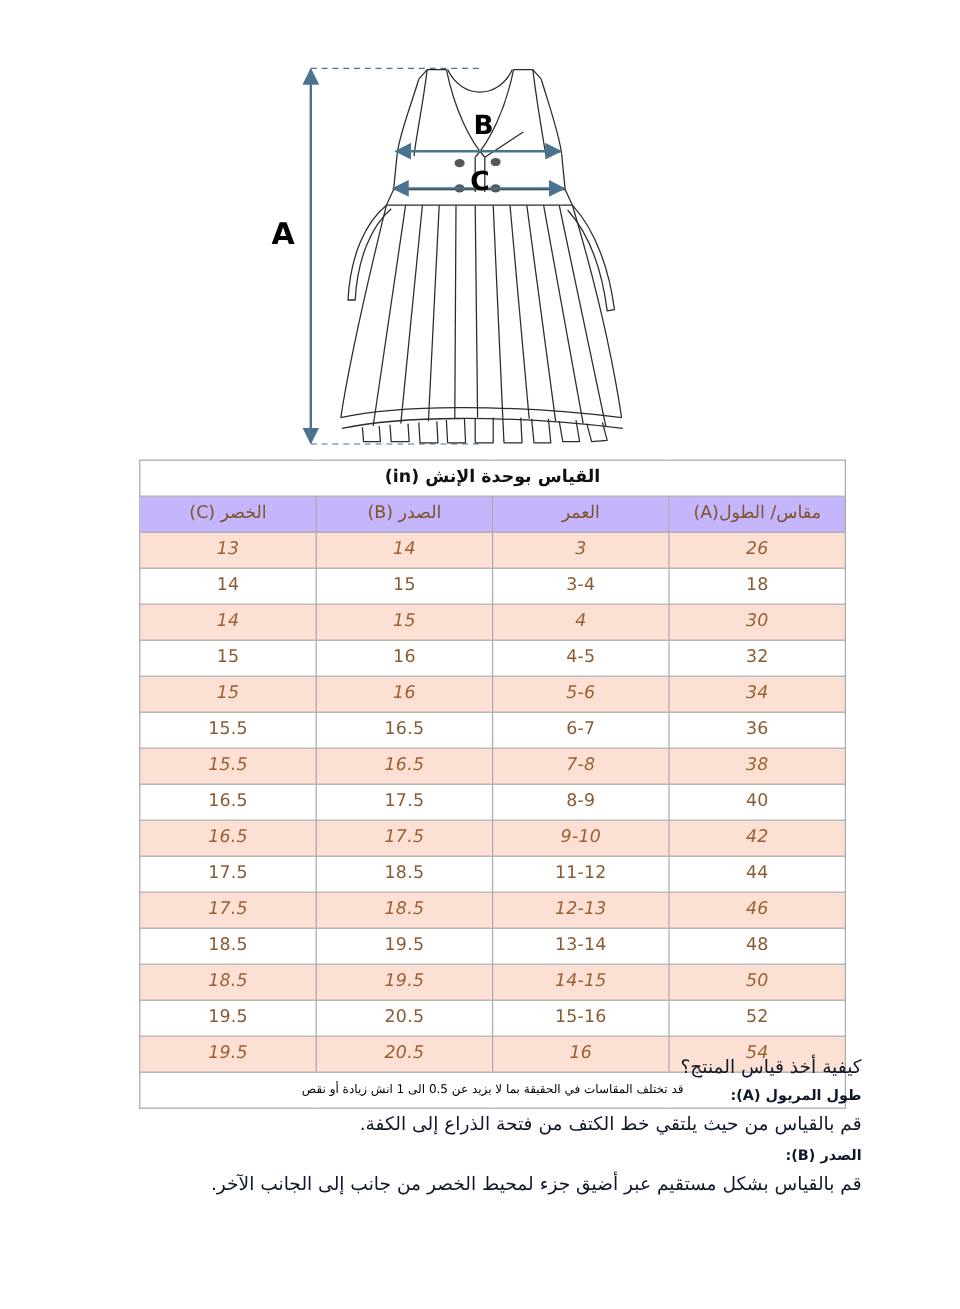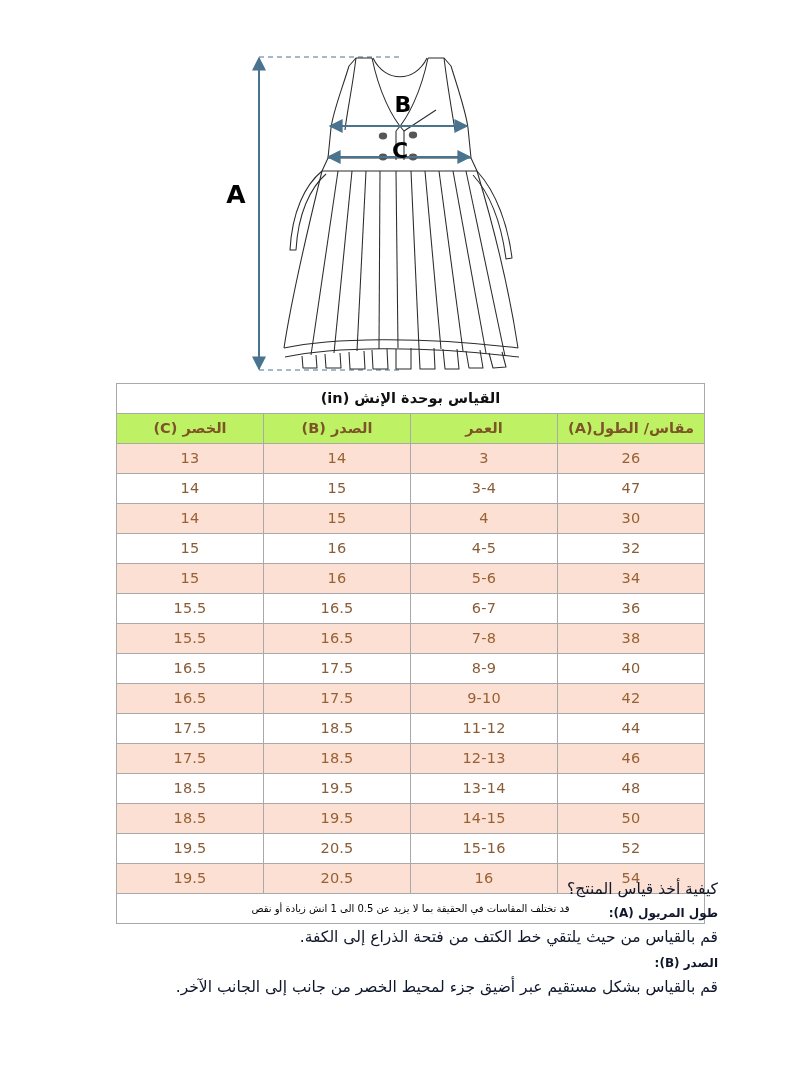--- a/index.html
+++ b/index.html
@@ -54,33 +54,34 @@
   td.tbl-title {
     font-weight: bold;
     color: #111111;
     font-size: 14.5px;
     height: 23px;
     line-height: 23px;
     direction: rtl;
     margin-top: 40px;
   }
   td.col-head {
-    font-weight: bold;
+    font-weight: normal;
     color: #7d5328;
     font-size: 14.5px;
-    background: #bef264;
+    background: #c4b5fd;
     direction: rtl;
     height: 30px;
     line-height: 30px;
   }
   tr.row-shaded td {
     background: #fbe0d3;
   }
   tr.row-shaded td.cell {
     color: #9a6033;
+    font-style: italic;
   }
   tr.row-plain td.cell {
     background: #ffffff;
     color: #8a5c36;
   }
   td.cell {
     font-size: 14.5px;
     letter-spacing: 0.2px;
   }
   td.tbl-note {
@@ -236,21 +237,21 @@
       <tr class="row-shaded">
         <td class="cell">13</td>
         <td class="cell">14</td>
         <td class="cell">3</td>
         <td class="cell">26</td>
       </tr>
       <tr class="row-plain">
         <td class="cell">14</td>
         <td class="cell">15</td>
         <td class="cell">3-4</td>
-        <td class="cell">47</td>
+        <td class="cell">18</td>
       </tr>
       <tr class="row-shaded">
         <td class="cell">14</td>
         <td class="cell">15</td>
         <td class="cell">4</td>
         <td class="cell">30</td>
       </tr>
       <tr class="row-plain">
         <td class="cell">15</td>
         <td class="cell">16</td>

